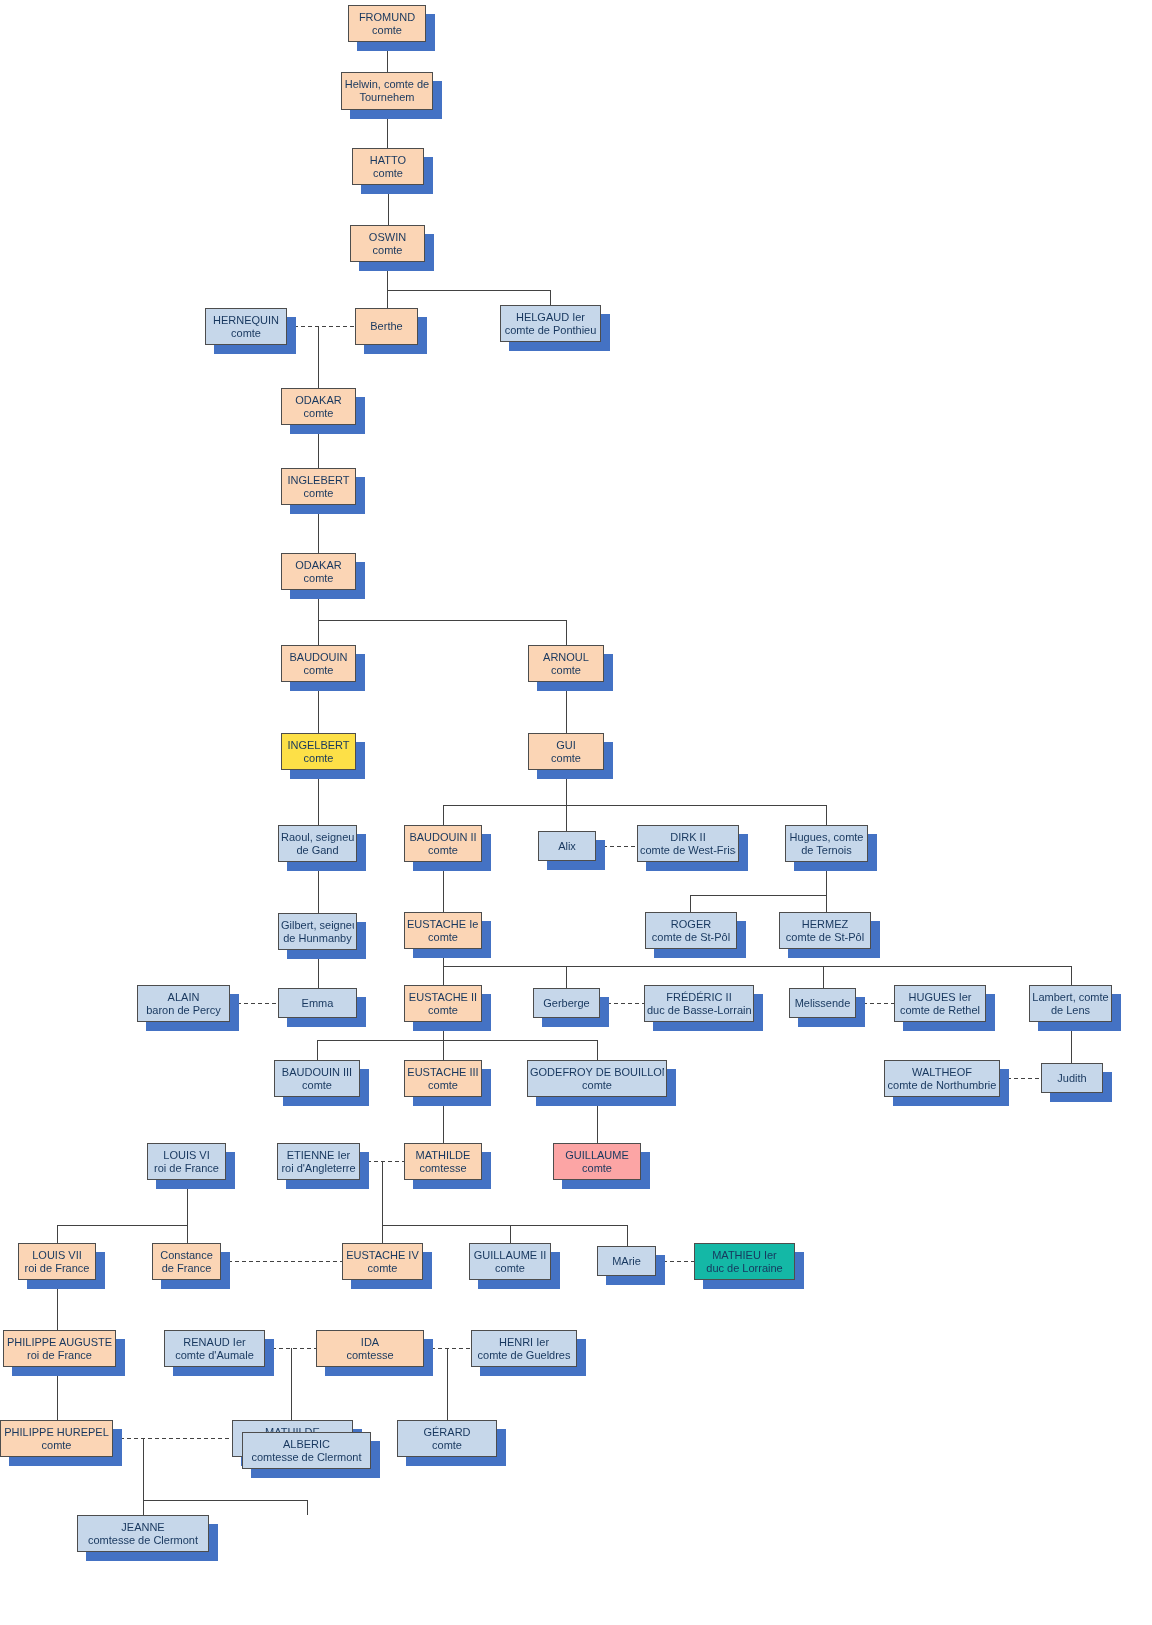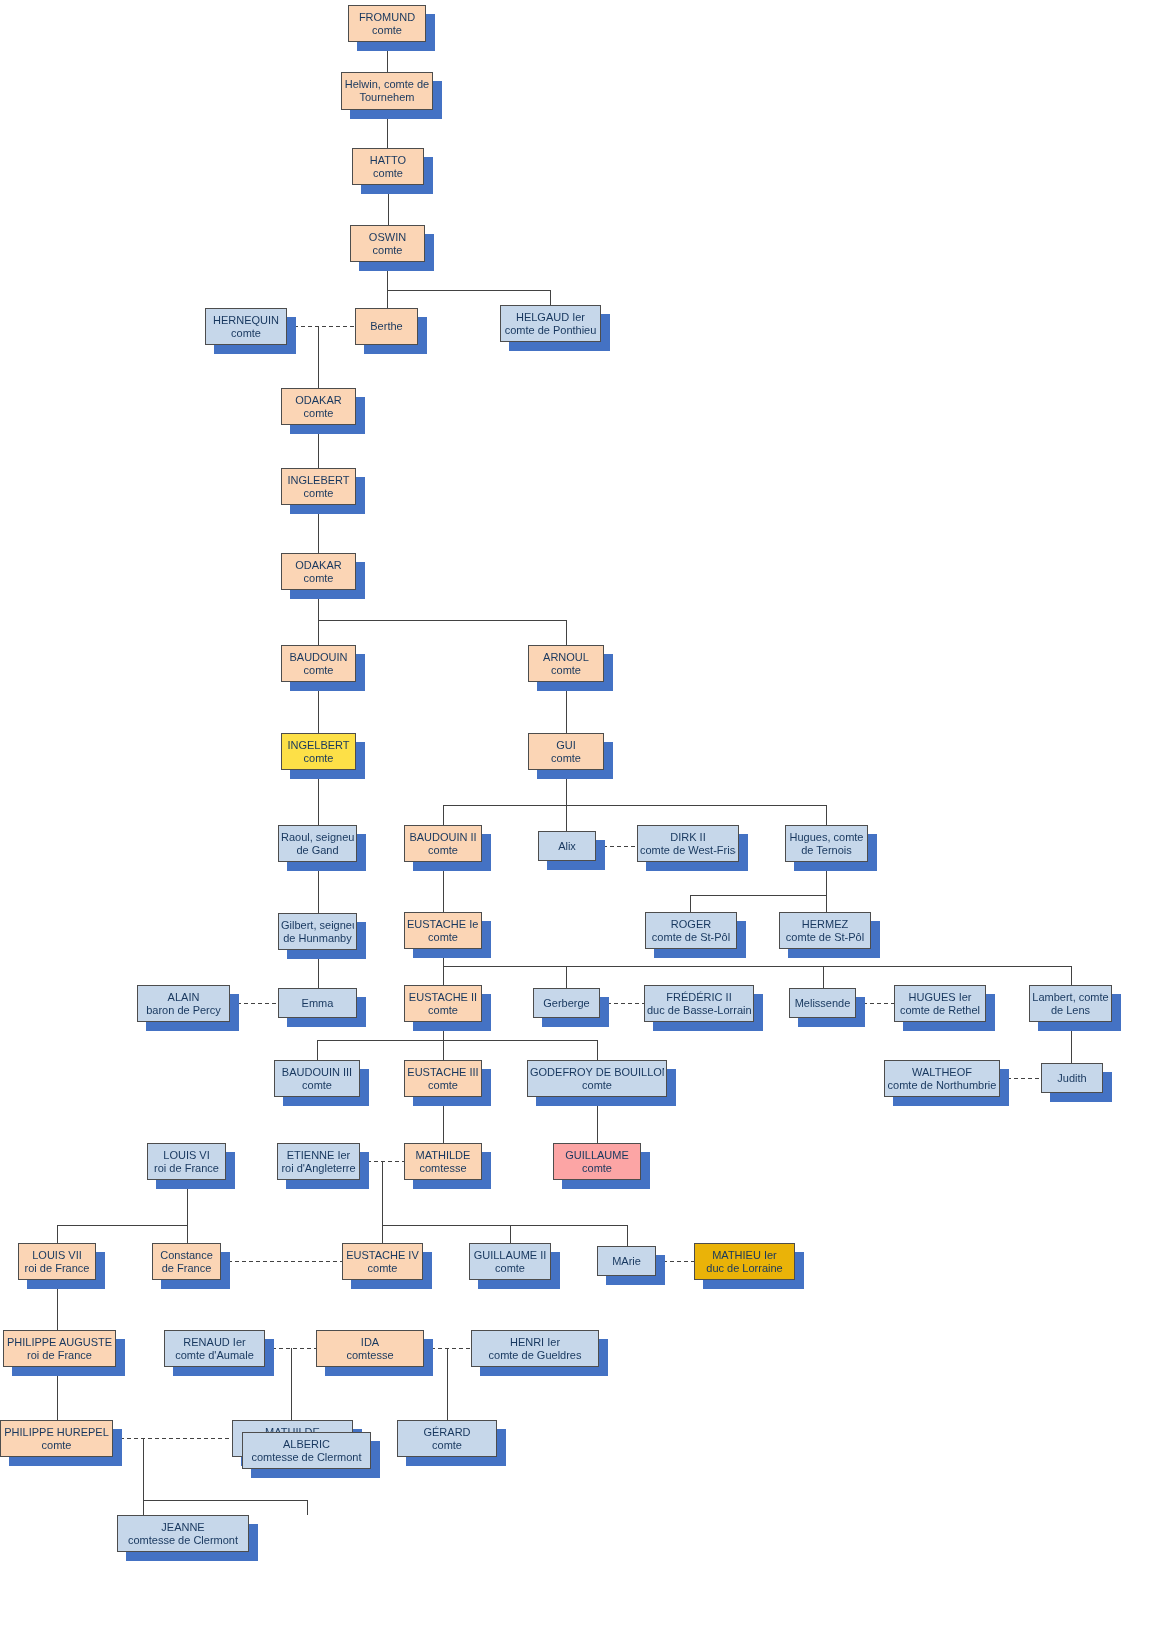--- a/index.html
+++ b/index.html
@@ -279,53 +279,53 @@
       <div class="node-line">EUSTACHE IV</div>
       <div class="node-line">comte</div>
     </div>
     <div class="node" style="left: 469px; top: 1243px; width: 82px; height: 37px; background: rgb(198, 215, 234);">
       <div class="node-line">GUILLAUME II</div>
       <div class="node-line">comte</div>
     </div>
     <div class="node" style="left: 597px; top: 1246px; width: 59px; height: 30px; background: rgb(198, 215, 234);">
       <div class="node-line">MArie</div>
     </div>
-    <div class="node" style="left: 694px; top: 1243px; width: 101px; height: 37px; background: #eab308;">
+    <div class="node" style="left: 694px; top: 1243px; width: 101px; height: 37px; background: #14b8a6;">
       <div class="node-line">MATHIEU Ier</div>
       <div class="node-line">duc de Lorraine</div>
     </div>
     <div class="node" style="left: 3px; top: 1330px; width: 113px; height: 37px; background: rgb(251, 213, 181);">
       <div class="node-line">PHILIPPE AUGUSTE</div>
       <div class="node-line">roi de France</div>
     </div>
     <div class="node" style="left: 164px; top: 1330px; width: 101px; height: 37px; background: rgb(198, 215, 234);">
       <div class="node-line">RENAUD Ier</div>
       <div class="node-line">comte d'Aumale</div>
     </div>
     <div class="node" style="left: 316px; top: 1330px; width: 108px; height: 37px; background: rgb(251, 213, 181);">
       <div class="node-line">IDA</div>
       <div class="node-line">comtesse</div>
     </div>
-    <div class="node" style="left: 471px; top: 1330px; width: 128px; height: 37px; background: rgb(198, 215, 234); justify-content: center;">
+    <div class="node" style="left: 471px; top: 1330px; width: 106px; height: 37px; background: rgb(198, 215, 234); justify-content: center;">
       <div class="node-line">HENRI Ier</div>
       <div class="node-line">comte de Gueldres</div>
     </div>
     <div class="node" style="left: 0px; top: 1420px; width: 113px; height: 37px; background: rgb(251, 213, 181);">
       <div class="node-line">PHILIPPE HUREPEL</div>
       <div class="node-line">comte</div>
     </div>
     <div class="node" style="left: 232px; top: 1420px; width: 121px; height: 37px; background: rgb(198, 215, 234);">
       <div class="node-line">MATHILDE</div>
       <div class="node-line">comtesse d'Aumale</div>
     </div>
     <div class="node" style="left: 397px; top: 1420px; width: 100px; height: 37px; background: rgb(198, 215, 234);">
       <div class="node-line">GÉRARD</div>
       <div class="node-line">comte</div>
     </div>
-    <div class="node" style="left: 77px; top: 1515px; width: 132px; height: 37px; background: rgb(198, 215, 234); margin-left: 40px;">
+    <div class="node" style="left: 77px; top: 1515px; width: 132px; height: 37px; background: rgb(198, 215, 234);">
       <div class="node-line">JEANNE</div>
       <div class="node-line">comtesse de Clermont</div>
     </div>
     <div class="node" style="left: 242px; top: 1432px; width: 129px; height: 37px; background: rgb(198, 215, 234);">
       <div class="node-line">ALBERIC</div>
       <div class="node-line">comtesse de Clermont</div>
     </div>
   </div>
 
 </body></html>

